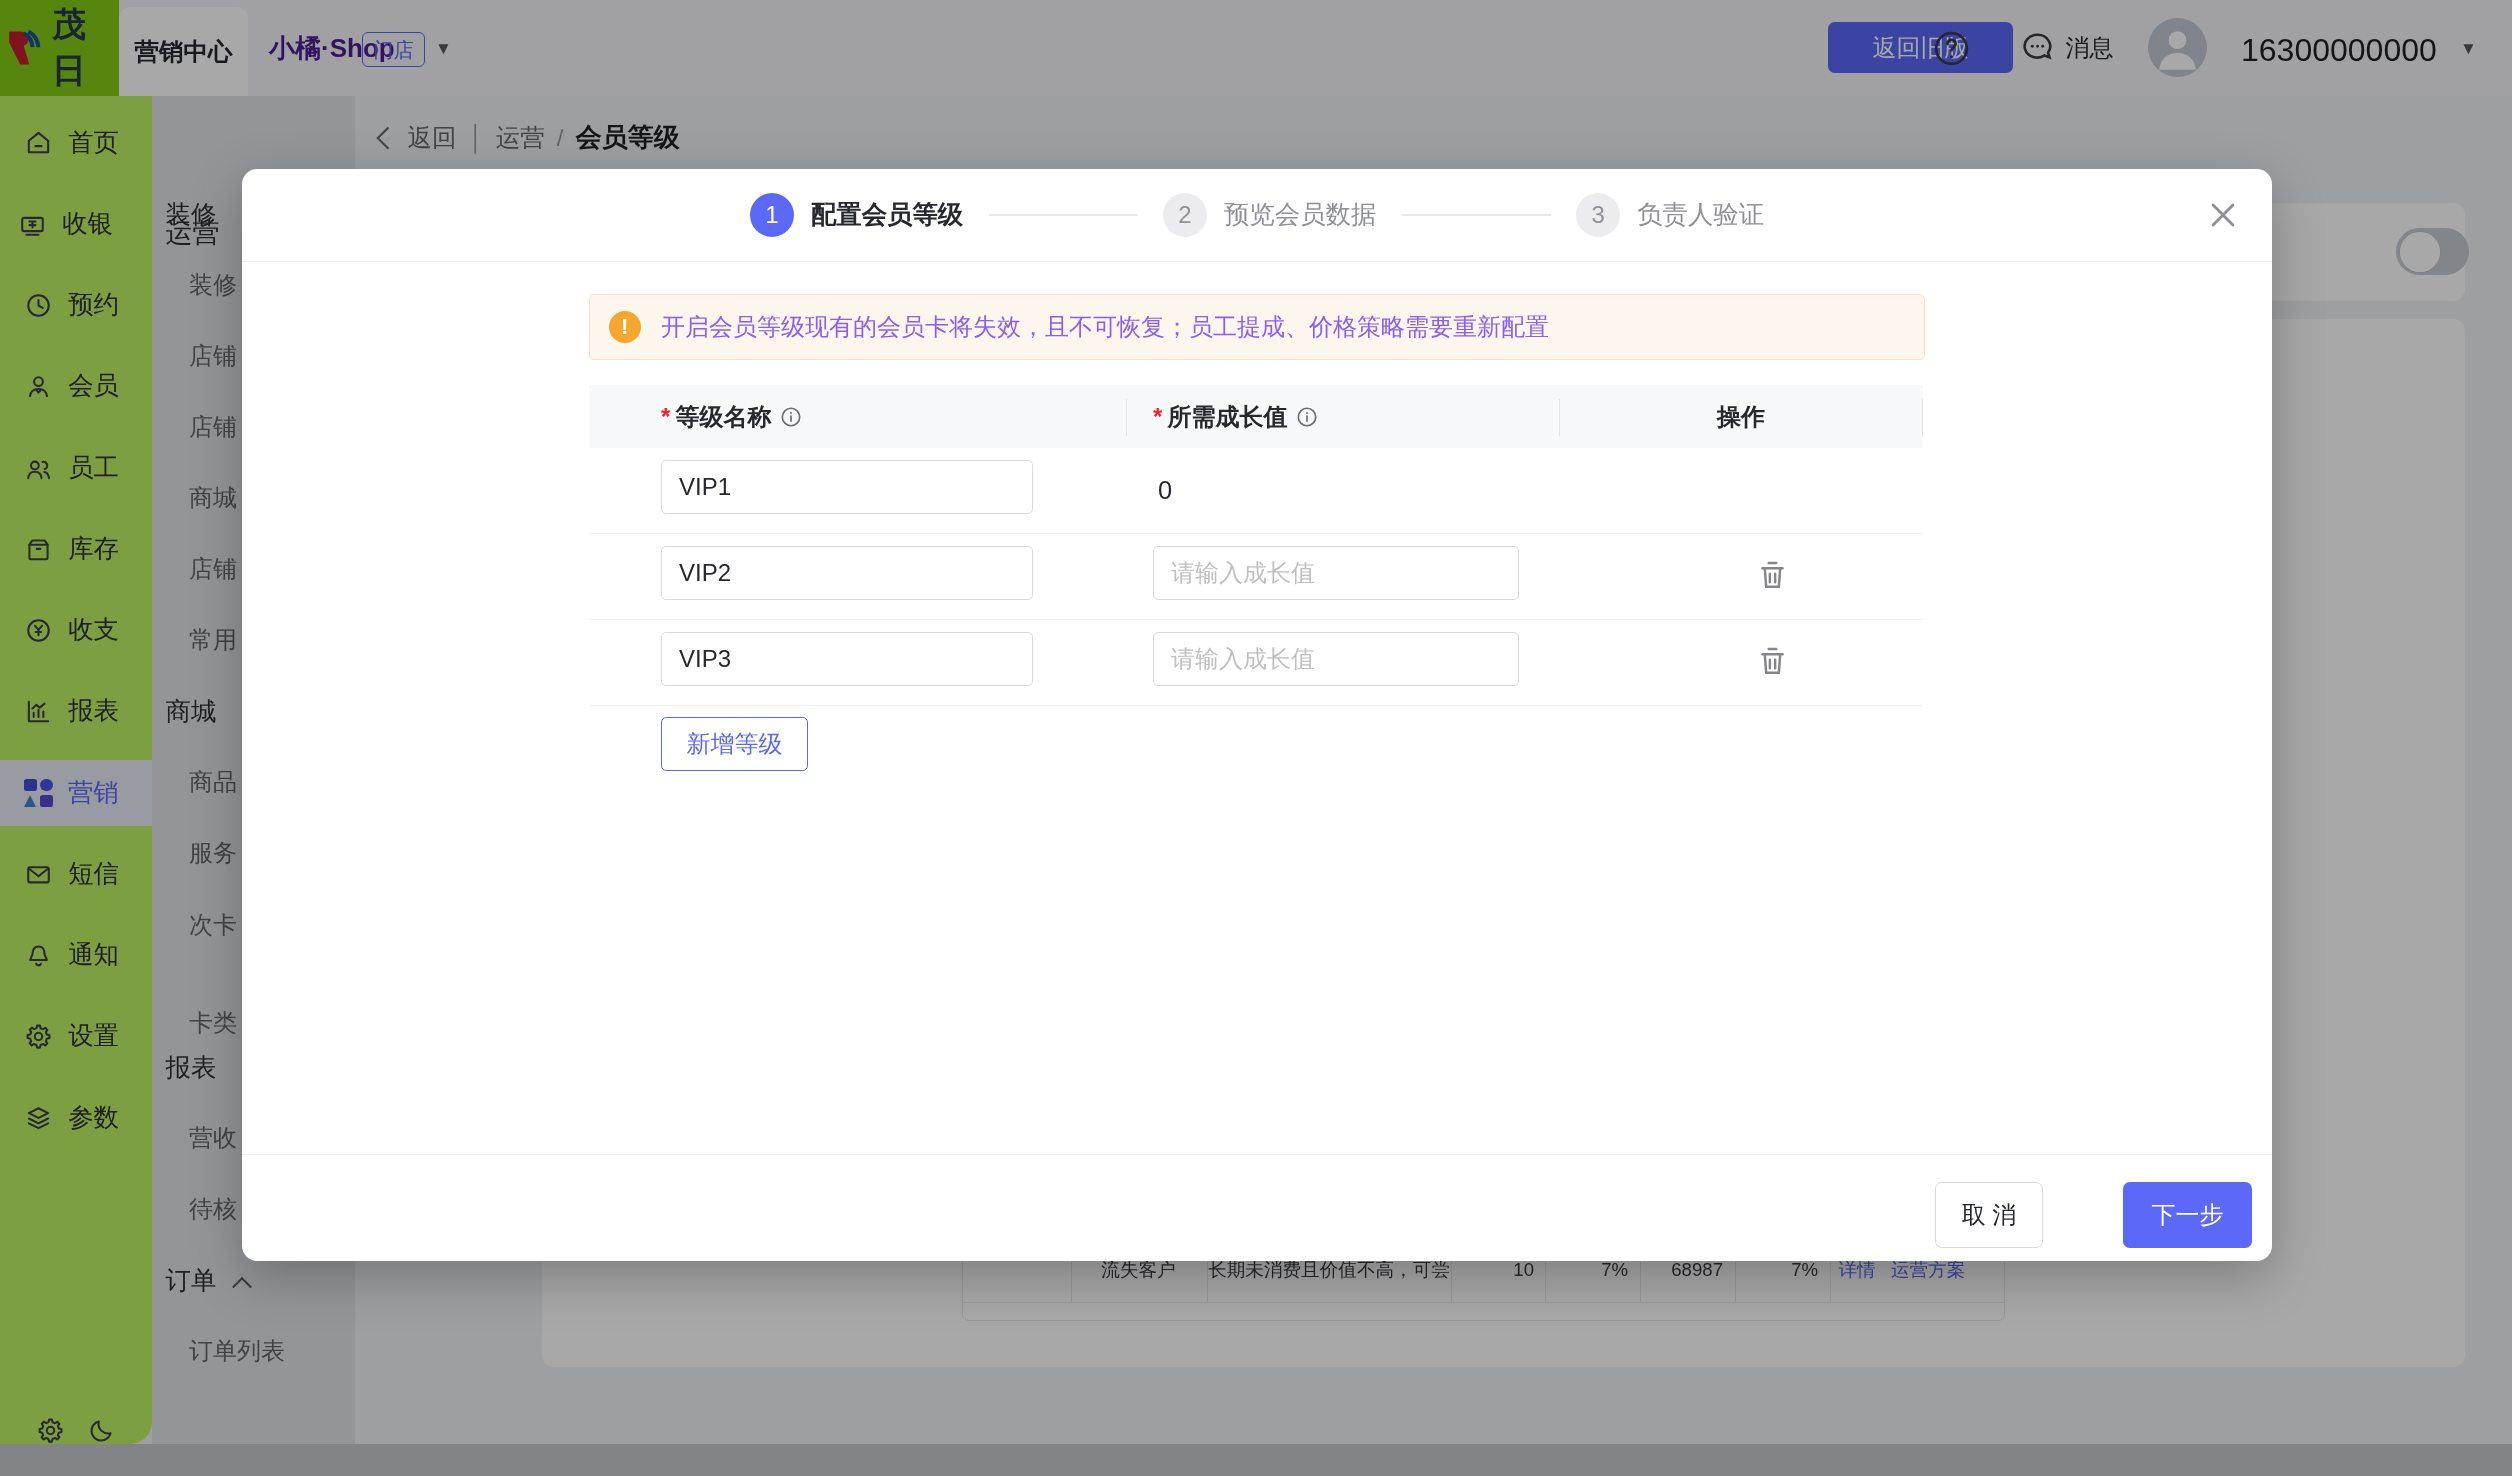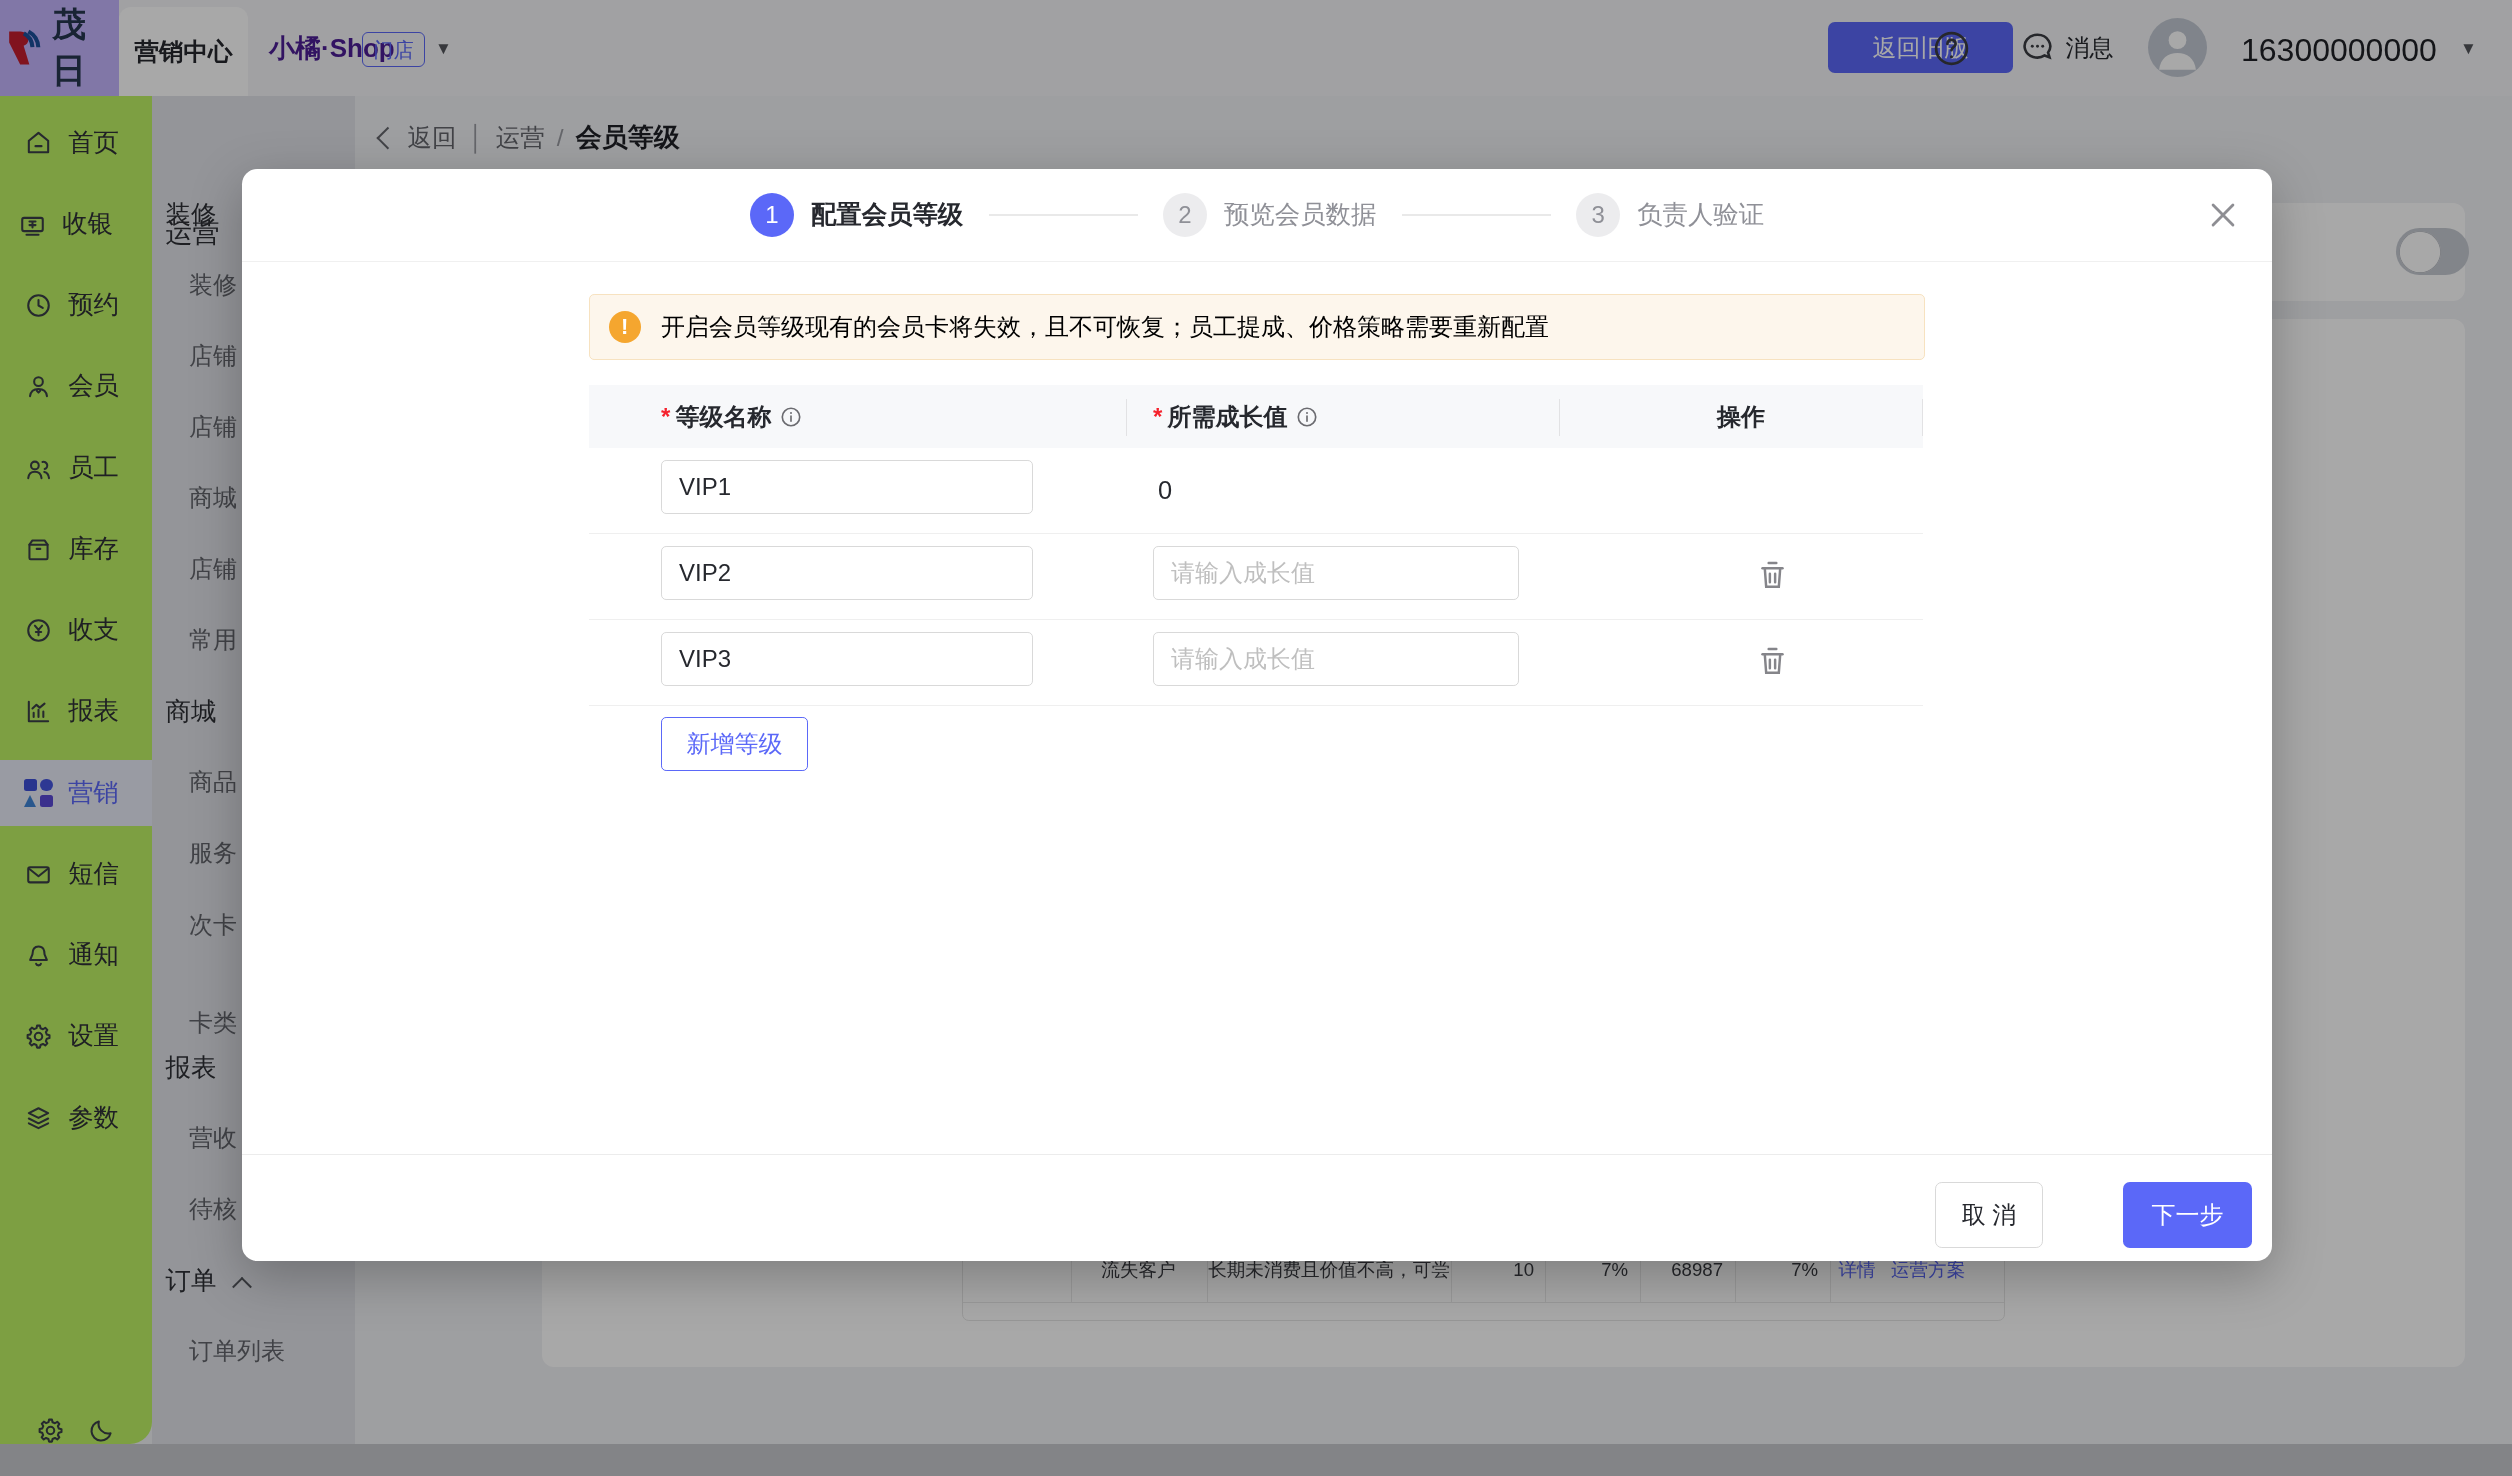--- a/index.html
+++ b/index.html
@@ -2,21 +2,21 @@
 <html style="--accent: #5B68F8; --warnicon: #F5A62F; --warnbg: #FDF6EC; --warnborder: #F7E2C0; --red: #F5222D;font-size:13.5px"><head>
 <meta charset="utf-8">
 <style>
   html,body{margin:0;padding:0;width:2512px;height:1476px;overflow:hidden;
     font-family:"Liberation Sans","DejaVu Sans",sans-serif;background:#f0f1f5;}
   .abs{position:absolute;}
   #stage{position:relative;width:2512px;height:1476px;}
 
   
   #topbar{left:0;top:0;width:2512px;height:96px;background:#f4f5f7;}
-  #logoBlock{left:0;top:0;width:119px;height:96px;background:#c4b5fd;display:flex;align-items:center;justify-content:center;gap:8px;}
+  #logoBlock{left:0;top:0;width:119px;height:96px;background:#84cc16;display:flex;align-items:center;justify-content:center;gap:8px;}
   #logoText{font-size:34px;font-weight:bold;color:#26374f;letter-spacing:1.7px;}
   #moduleTab{left:119px;top:6.8px;width:129px;height:90px;background:#fff;border-radius:12px 12px 0 0;display:flex;align-items:center;justify-content:center;font-size:24.5px;font-weight:bold;color:#26282e;}
   #shopName{left:269px;top:0;height:96px;display:flex;align-items:center;font-size:26px;font-weight:bold;color:#4c1d95;}
   #storeBadge{left:362px;top:32px;padding:2.5px 10.2px;border:1.7px solid var(--accent);border-radius:6px;color:var(--accent);font-size:20.3px;}
   #shopCaret{left:435px;top:39px;font-size:17px;color:#54565c;}
   #backOld{left:1828px;top:22px;width:185px;height:51px;background:var(--accent);color:#fff;font-size:24px;border:none;border-radius:6.8px;display:flex;align-items:center;justify-content:center;cursor:pointer;}
   #helpBtn{left:1931px;top:28px;}
   #msgBtn{left:2018px;top:28px;display:flex;align-items:center;gap:8.5px;font-size:24px;color:#26282e;}
   #avatar{left:2148px;top:18px;width:59px;height:59px;border-radius:50%;background:#c3c9d4;overflow:hidden;display:flex;align-items:center;justify-content:center;}
   #account{left:2241px;top:32px;font-size:32px;color:#1f2126;font-weight:500;}
@@ -62,21 +62,21 @@
   .step{display:flex;align-items:center;}
   .step .num{width:44px;height:44px;border-radius:50%;background:#ececee;color:#8f9097;font-size:24px;display:flex;align-items:center;justify-content:center;}
   .step.active .num{background:var(--accent);color:#fff;}
   .step .slabel{margin-left:17px;font-size:25.4px;color:#8f9097;}
   .step.active .slabel{color:#26282e;font-weight:bold;}
   .step-line{width:149px;height:1.7px;background:#e9e9e9;margin:0 25.4px;}
   #modalClose{position:absolute;right:30.5px;top:27px;width:37px;height:37px;cursor:pointer;display:flex;align-items:center;justify-content:center;}
 
   #banner{position:absolute;left:347px;top:125px;width:1336px;height:66px;background:var(--warnbg);border:0.8px solid var(--warnborder);border-radius:5.1px;display:flex;align-items:center;box-sizing:border-box;}
   #bannerIcon{width:32px;height:32px;border-radius:50%;background:var(--warnicon);color:#fff;font-size:22px;font-weight:bold;display:flex;align-items:center;justify-content:center;margin:0 20.3px 0 18.6px;flex:none;}
-  #bannerText{font-size:24px;color:#000000;}
+  #bannerText{font-size:24px;color:#8b5cf6;}
 
   #mtable{position:absolute;left:347px;top:216px;width:1334px;}
   #mthead{position:relative;height:63px;background:#f7f8fa;display:flex;align-items:center;font-size:24px;color:#26282e;font-weight:bold;}
   .th-sep{position:absolute;top:13.5px;width:0.8px;height:37px;background:#e2e2e4;}
   .req{color:var(--red);margin-right:5.1px;font-size:24px;}
   .info-ic{margin-left:8.5px;display:inline-flex;cursor:pointer;}
   .mrow{position:relative;height:85px;border-bottom:0.8px solid #efefef;}
   .mrow input{position:absolute;top:12px;height:54px;border:0.8px solid #d9d9d9;border-radius:5.1px;font-size:24px;color:#26282e;padding:0 17px;box-sizing:border-box;font-family:inherit;outline:none;background:#fff;}
   .mrow input::placeholder{color:#bfbfbf;}
   .in-name{left:72px;width:372px;}

